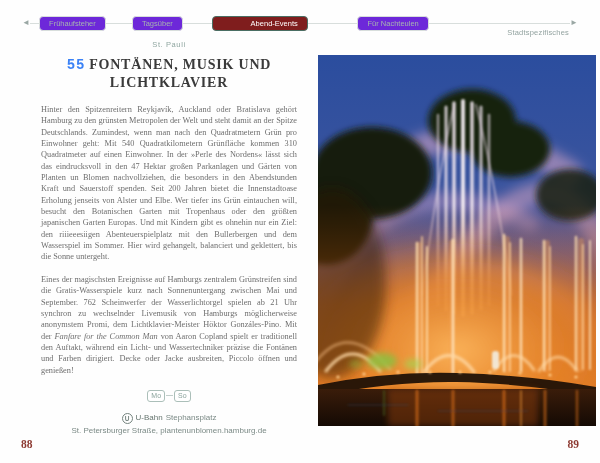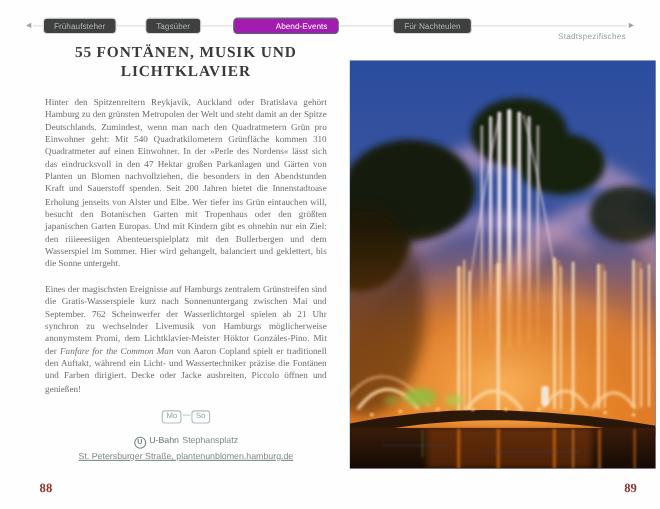--- a/index.html
+++ b/index.html
@@ -6,64 +6,64 @@
   body{
     width:600px;height:463px;position:relative;overflow:hidden;
     background:#fefefe;
     font-family:"Liberation Sans","DejaVu Sans",sans-serif;
     -webkit-font-smoothing:antialiased;
   }
   
   .nav{position:absolute;left:22px;right:22px;top:15px;height:16px;display:flex;align-items:center;}
   .nav-arrow{font-size:8px;color:#9aa7a4;line-height:1;flex:none;cursor:default;}
   .nav-pill{
-    flex:none;border:1px solid #d8dedc;border-radius:4px;background:#404040;
+    flex:none;border:1px solid #d8dedc;border-radius:4px;background:#6d28d9;
     padding:2px 9px;font-size:7.5px;color:#a7b3b0;white-space:nowrap;line-height:1.2;
   }
-  .nav-pill.active{background:#a21caf;border-color:#4a6e63;color:#ffffff;padding-left:38px;}
+  .nav-pill.active{background:#7f1d1d;border-color:#4a6e63;color:#ffffff;padding-left:38px;}
   .nav-line{height:1px;background:#d8dedc;flex-grow:1;flex-basis:0;}
   .nav-line.g1{flex-grow:1;}
   .nav-line.g2{flex-grow:1.1;}
   .nav-line.g3{flex-grow:1.9;}
   .nav-line.g4{flex-grow:5.4;}
   .cat-label{position:absolute;top:28px;right:31px;font-size:7.5px;color:#93a3a0;letter-spacing:.2px;}
 
   
   .left-page{position:absolute;left:41px;top:40px;width:256px;}
   .district{text-align:center;font-size:7.5px;letter-spacing:.6px;color:#90a7a1;margin-bottom:7px;}
   .title{
     font-family:"Liberation Serif","DejaVu Serif",serif;
     width:225px;margin:0 auto 13px;text-align:center;
     font-size:14px;line-height:17px;letter-spacing:.8px;color:#3a3a3a;font-weight:bold;
   }
-  .title .num{color:#404040;margin-right:4px;}
+  .title .num{color:#3b82f6;margin-right:4px;font-family:Liberation Mono, monospace;}
   .body-text{font-size:8.3px;line-height:11.35px;color:#6e6e6e;text-align:justify;}
   .body-text p{margin:0;font-family:Liberation Serif, serif;}
   .body-text p + p{margin-top:11px;}
   .body-text .it{font-style:italic;}
 
   .days{text-align:center;margin-top:14px;font-size:7px;color:#8aa39c;}
   .day-box{display:inline-block;border:1px solid #abbfb9;border-radius:3px;padding:1px 3px 2px;line-height:1;background:#fff;}
   .day-sep{margin:0 1px;position:relative;top:-1px;}
 
   .transit{text-align:center;margin-top:11px;font-size:8px;color:#7b8a86;}
   .u-icon{
     display:inline-block;width:9px;height:9px;border:1px solid #75847f;border-radius:50%;
     font-size:6.5px;line-height:9px;text-align:center;font-weight:bold;color:#75847f;
     vertical-align:-1px;margin-right:3px;
   }
   .transit .mode{font-weight:normal;color:#66756f;}
   .transit .stop{margin-left:3px;text-align:center;}
-  .address{text-align:center;font-size:8px;color:#7b8a86;margin-top:2px;text-decoration:underline;}
+  .address{text-align:center;font-size:8px;color:#7b8a86;margin-top:2px;}
 
   .page-num{
     position:absolute;bottom:13px;font-family:"Liberation Serif","DejaVu Serif",serif;
     font-weight:bold;font-size:11.5px;color:#8d3a32;
   }
-  .page-num.pl{left:36px;text-align:right;}
+  .page-num.pl{left:21px;text-align:right;}
   .page-num.pr{right:21px;text-align:right;}
 
   
   .photo{position:absolute;left:318px;top:55px;width:278px;height:371px;overflow:hidden;background:#2b4d9e;}
   .photo svg{display:block;}
 </style>
 </head>
 <body>
 
 <div class="nav">
@@ -75,20 +75,21 @@
   <span class="nav-line g2"></span>
   <span class="nav-pill active">Abend-Events</span>
   <span class="nav-line g3"></span>
   <span class="nav-pill">Für Nachteulen</span>
   <span class="nav-line g4"></span>
   <span class="nav-arrow">►</span>
 </div>
 <div class="cat-label">Stadtspezifisches</div>
 
 <div class="left-page">
+  <div class="district">St. Pauli</div>
   <div class="title">
     <span class="num">55</span><span>FONTÄNEN, MUSIK UND LICHTKLAVIER</span>
   </div>
   <div class="body-text">
     <p>Hinter den Spitzenreitern Reykjavík, Auckland oder Bratislava gehört Hamburg zu den grünsten Metropolen der Welt und steht damit an der Spitze Deutschlands. Zumindest, wenn man nach den Quadratmetern Grün pro Einwohner geht: Mit 540 Quadratkilometern Grünfläche kommen 310 Quadratmeter auf einen Einwohner. In der »Perle des Nordens« lässt sich das eindrucksvoll in den 47 Hektar großen Parkanlagen und Gärten von Planten un Blomen nachvollziehen, die besonders in den Abendstunden Kraft und Sauerstoff spenden. Seit 200 Jahren bietet die Innenstadtoase Erholung jenseits von Alster und Elbe. Wer tiefer ins Grün eintauchen will, besucht den Botanischen Garten mit Tropenhaus oder den größten japanischen Garten Europas. Und mit Kindern gibt es ohnehin nur ein Ziel: den riiieeesiigen Abenteuerspielplatz mit den Bullerbergen und dem Wasserspiel im Sommer. Hier wird gehangelt, balanciert und geklettert, bis die Sonne untergeht.</p>
     <p><span>Eines der magischsten Ereignisse auf Hamburgs zentralem Grünstreifen sind die Gratis-Wasserspiele kurz nach Sonnenuntergang zwischen Mai und September. 762 Scheinwerfer der Wasserlichtorgel spielen ab 21 Uhr synchron zu wechselnder Livemusik von Hamburgs möglicherweise anonymstem Promi, dem Lichtklavier-Meister Höktor Gonzáles-Pino. Mit der </span><span class="it">Fanfare for the Common Man</span><span> von Aaron Copland spielt er traditionell den Auftakt, während ein Licht- und Wassertechniker präzise die Fontänen und Farben dirigiert. Decke oder Jacke ausbreiten, Piccolo öffnen und genießen!</span></p>
   </div>
 
   <div class="days">
     <span class="day-box">Mo</span><span class="day-sep">—</span><span class="day-box">So</span>

